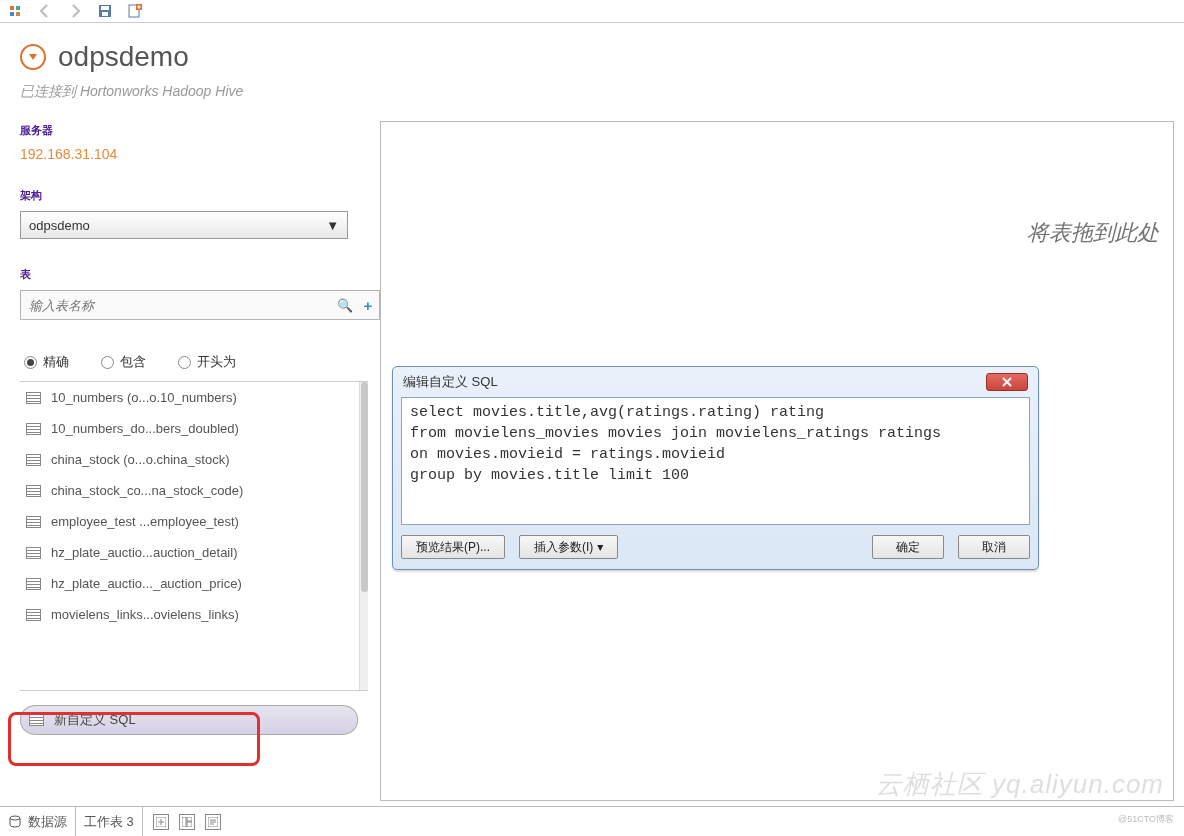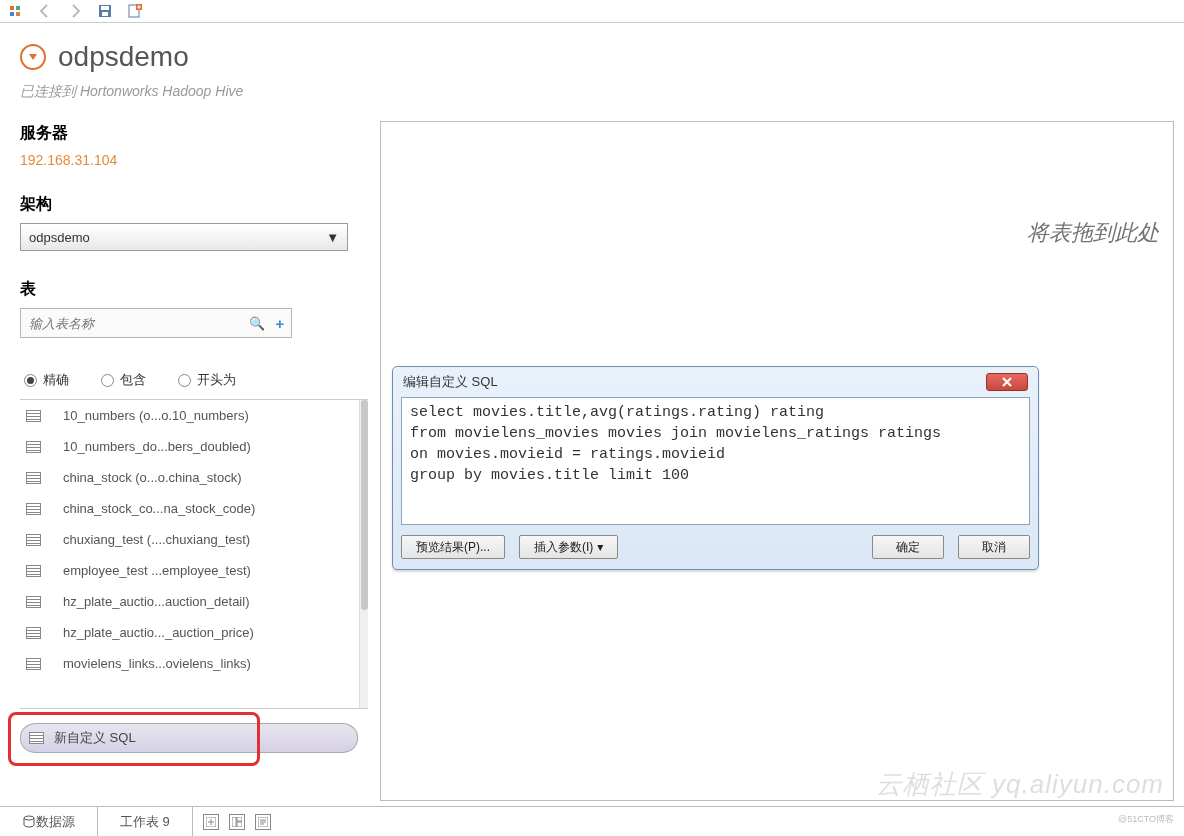--- a/index.html
+++ b/index.html
@@ -17,51 +17,51 @@
 .drop-btn { width: 26px; height: 26px; border: 2px solid #e07030; border-radius: 50%; display: flex; align-items: center; justify-content: center; cursor: pointer; }
 .drop-btn svg { width: 10px; height: 10px; }
 .page-title { font-size: 28px; font-weight: 300; color: #555; }
 .connected { display: block; margin-top: 10px; font-style: italic; color: #999; font-size: 14px; }
 
 
 .main { display: flex; height: 690px; }
 .sidebar { width: 360px; padding: 12px 0 0 20px; position: relative; }
 .canvas { flex: 1; margin: 10px 10px 0 20px; border: 1px solid #bbb; position: relative; background: #fff; }
 
-.sec-label { font-weight: bold; font-size: 16px; color: #000000; margin-bottom: 8px; }
+.sec-label { font-weight: bold; font-size: 11px; color: #4c1d95; margin-bottom: 8px; }
 .server-ip { color: #e58c3c; font-size: 14px; margin-bottom: 26px; }
 
 .schema-select { width: 328px; height: 28px; border: 1px solid #999; background: linear-gradient(#fff,#e8e8e8); padding: 0 8px; display: flex; align-items: center; justify-content: space-between; cursor: pointer; margin-bottom: 28px; }
 
-.table-search { display: flex; align-items: center; width: 272px; height: 30px; border: 1px solid #b5b5b5; background: #fafafa; margin-top: 6px; }
+.table-search { display: flex; align-items: center; width: 360px; height: 30px; border: 1px solid #b5b5b5; background: #fafafa; margin-top: 6px; }
 .table-search input { flex: 1; border: none; background: transparent; padding: 0 8px; outline: none; font-size: 13px; color: #555; font-style: italic; }
 .table-search .srch-ic { width: 24px; text-align: center; color: #555; cursor: pointer; }
 .table-search .plus-ic { width: 22px; text-align: center; color: #3a8ccb; font-weight: bold; cursor: pointer; font-size: 15px; }
 
 .radio-row { display: flex; gap: 32px; margin: 12px 0 10px 4px; align-items: center; }
 .radio-row label { display: flex; align-items: center; gap: 6px; cursor: pointer; font-size: 13px; margin-top: 21px; }
 .radio-outer { width: 13px; height: 13px; border: 1px solid #888; border-radius: 50%; display: flex; align-items: center; justify-content: center; }
 .radio-inner { width: 7px; height: 7px; border-radius: 50%; background: #444; }
 
 .table-list-wrap { width: 348px; height: 310px; border-top: 1px solid #ccc; border-bottom: 1px solid #ccc; position: relative; overflow: hidden; margin-top: 4px; }
 .table-list { position: absolute; left: 0; top: 0; right: 10px; }
-.table-item { height: 31px; display: flex; align-items: center; gap: 22px; padding-left: 6px; cursor: pointer; font-size: 13px; color: #555; }
+.table-item { height: 31px; display: flex; align-items: center; gap: 10px; padding-left: 6px; cursor: pointer; font-size: 13px; color: #555; }
 .table-icon { width: 15px; height: 12px; border: 1px solid #888; background: repeating-linear-gradient(to bottom,#fff 0,#fff 2px,#888 2px,#888 3px); flex-shrink: 0; }
 .scroll-track { position: absolute; right: 0; top: 0; width: 9px; height: 100%; background: #f0f0f0; border-left: 1px solid #ddd; }
 .scroll-thumb { position: absolute; left: 1px; width: 7px; background: #c8c8c8; border-radius: 3px; }
 
 .custom-sql-btn { margin-top: 14px; width: 338px; height: 30px; border: 1px solid #aaa; border-radius: 16px / 14px; background: linear-gradient(#e8e5f0,#d5d0e5); display: flex; align-items: center; gap: 10px; padding-left: 8px; cursor: pointer; font-size: 13px; color: #444; }
 .red-box { position: absolute; border: 3px solid #e03030; border-radius: 8px; pointer-events: none; }
 
 
 .drag-hint { position: absolute; right: 14px; top: 96px; font-size: 22px; font-style: italic; color: #737373; }
 
 
 .bottom-tabs { position: absolute; left: 0; bottom: 0; width: 100%; height: 30px; border-top: 1px solid #bbb; display: flex; align-items: center; background: #fff; }
-.bt-tab { height: 100%; display: flex; align-items: center; padding: 0 22px; border-right: 1px solid #bbb; cursor: pointer; color: #555; font-size: 13px; }
+.bt-tab { height: 100%; display: flex; align-items: center; gap: 6px; padding: 0 8px; border-right: 1px solid #bbb; cursor: pointer; color: #555; font-size: 13px; }
 .bt-tab.active { background: #fff; }
 .bt-icons { display: flex; gap: 10px; padding-left: 10px; }
 .bt-icon { width: 16px; height: 16px; border: 1px solid #888; display: flex; align-items: center; justify-content: center; cursor: pointer; }
 
 
 .dialog { position: absolute; left: 392px; top: 366px; width: 647px; background: linear-gradient(#e9f1fb,#dbe7f5); border: 1px solid #6c8fb5; border-radius: 5px; box-shadow: 0 2px 2px rgba(0,0,0,.15); }
 .dlg-title { height: 30px; display: flex; align-items: center; justify-content: space-between; padding: 0 10px; font-size: 13px; color: #333; }
 .dlg-close { width: 42px; height: 18px; background: linear-gradient(#e56a61,#c8473e); border: 1px solid #993028; border-radius: 3px; display: flex; align-items: center; justify-content: center; cursor: pointer; }
 .dlg-close svg { width: 10px; height: 10px; }
 .sql-area { margin: 0 8px; background: #fff; border: 1px solid #8da4bf; font-family: "Courier New", monospace; font-size: 15px; padding: 4px 8px; line-height: 1.4; white-space: pre; height: 128px; color: #333; }
@@ -171,24 +171,20 @@
           <div class="table-item">
             <span class="table-icon"></span>
             <span>china_stock (o...o.china_stock)</span>
           </div>
           <div class="table-item">
             <span class="table-icon"></span>
             <span>china_stock_co...na_stock_code)</span>
           </div>
           <div class="table-item">
             <span class="table-icon"></span>
-            <span>chuxiang_test (....chuxiang_test)</span>
-          </div>
-          <div class="table-item">
-            <span class="table-icon"></span>
             <span>employee_test ...employee_test)</span>
           </div>
           <div class="table-item">
             <span class="table-icon"></span>
             <span>hz_plate_auctio...auction_detail)</span>
           </div>
           <div class="table-item">
             <span class="table-icon"></span>
             <span>hz_plate_auctio..._auction_price)</span>
           </div>
@@ -250,21 +246,21 @@
 
 <div class="bottom-tabs">
   <div class="bt-tab active">
     <svg width="14" height="14" viewBox="0 0 14 14">
         <ellipse cx="7" cy="3" rx="5" ry="2" fill="none" stroke="#555"></ellipse>
         <path d="M2 3 v7 a5 2 0 0 0 10 0 v-7" fill="none" stroke="#555"></path>
       </svg>
     <span>数据源</span>
   </div>
   <div class="bt-tab">
-    <span>工作表 9</span>
+    <span>工作表 3</span>
   </div>
   <div class="bt-icons">
     <span class="bt-icon">
         <svg width="10" height="10" viewBox="0 0 10 10">
           <rect x="0" y="0" width="10" height="10" fill="none" stroke="#888"></rect>
           <path d="M2 5h6M5 2v6" stroke="#888"></path>
         </svg>
       </span>
     <span class="bt-icon">
         <svg width="10" height="10" viewBox="0 0 10 10">

